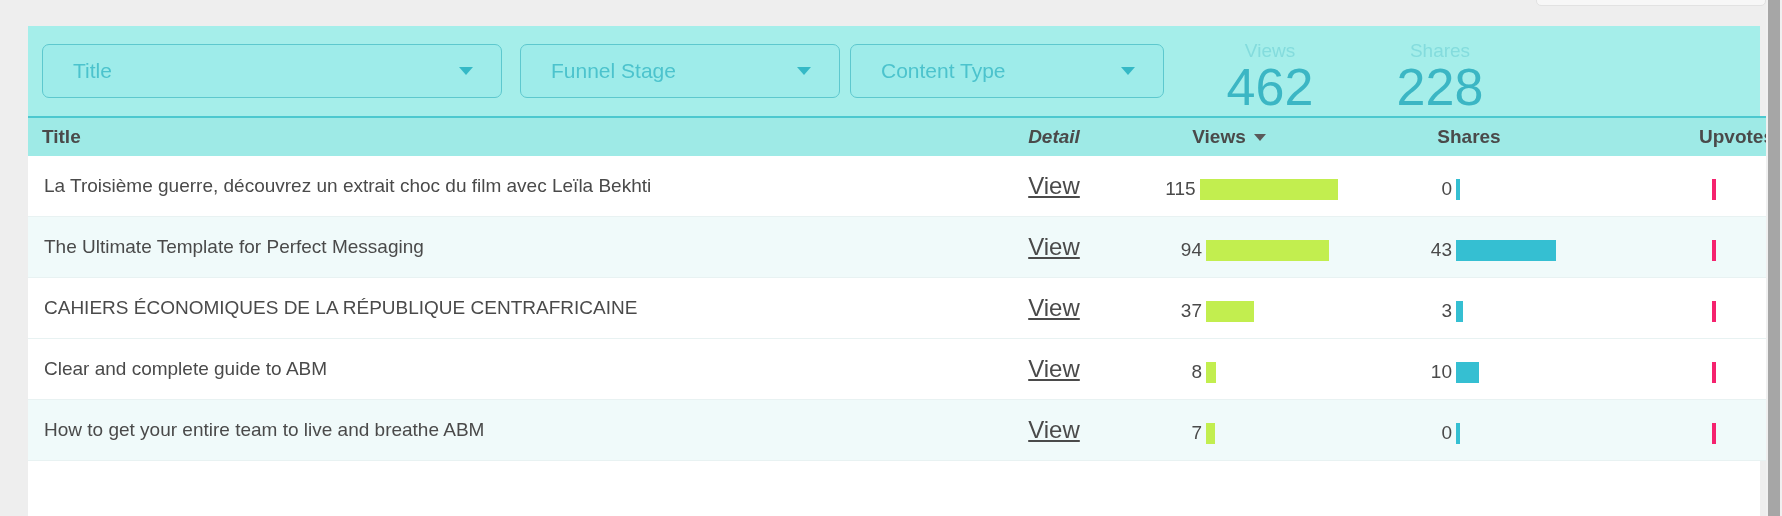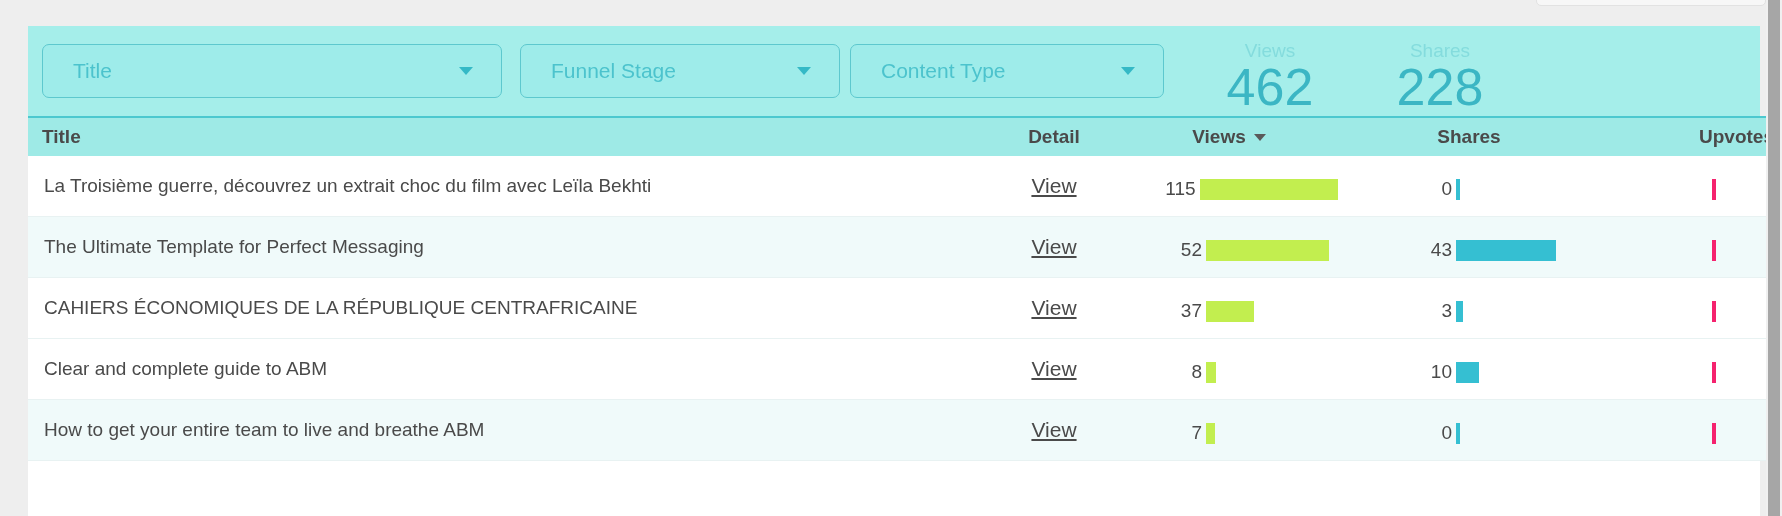--- a/index.html
+++ b/index.html
@@ -125,21 +125,21 @@
     background: #9eeae6;
     border-top: 2px solid #4cc8cf;
     color: #4a4a4a;
     font-size: 19px;
     font-weight: bold;
     height: 38px;
     padding: 0;
     vertical-align: middle;
   }
   .th-title    { width: 962px; text-align: left; padding-left: 14px !important; }
-  .th-detail   { width: 100px; text-align: center; }
+  .th-detail   { width: 100px; text-align: center; font-style: italic; }
   .th-views    { width: 250px; text-align: center; }
   .th-shares   { width: 230px; text-align: center; }
   .th-upvotes  { width: 190px; text-align: right; }
 
   .sort-caret {
     display: inline-block;
     width: 0; height: 0;
     margin-left: 8px;
     vertical-align: middle;
     border-left: 6px solid transparent;
@@ -156,21 +156,21 @@
     font-size: 19px;
     color: #4a4a4a;
     border-bottom: 1px solid #e8f2f2;
     vertical-align: middle;
   }
   .cell-title { padding-left: 14px; white-space: nowrap; overflow: hidden; }
   .cell-detail { text-align: center; }
   .cell-detail a {
     color: #4a4a4a;
     text-decoration: underline;
-    font-size: 21px;
+    font-size: 24px;
     cursor: pointer;
   }
 
   
   .metric {
     display: flex;
     align-items: flex-end;
     height: 28px;
   }
   .metric .num {
@@ -258,21 +258,21 @@
               <span class="num" style="visibility:hidden">0</span>
               <span class="bar bar-up" style="width:4px"></span>
             </div>
           </td>
         </tr>
         <tr class="even">
           <td class="cell-title">The Ultimate Template for Perfect Messaging</td>
           <td class="cell-detail"><a>View</a></td>
           <td>
             <div class="metric">
-              <span class="num">52</span>
+              <span class="num">94</span>
               <span class="bar bar-views" style="width:123px"></span>
             </div>
           </td>
           <td>
             <div class="metric">
               <span class="num">43</span>
               <span class="bar bar-shares" style="width:100px"></span>
             </div>
           </td>
           <td>

